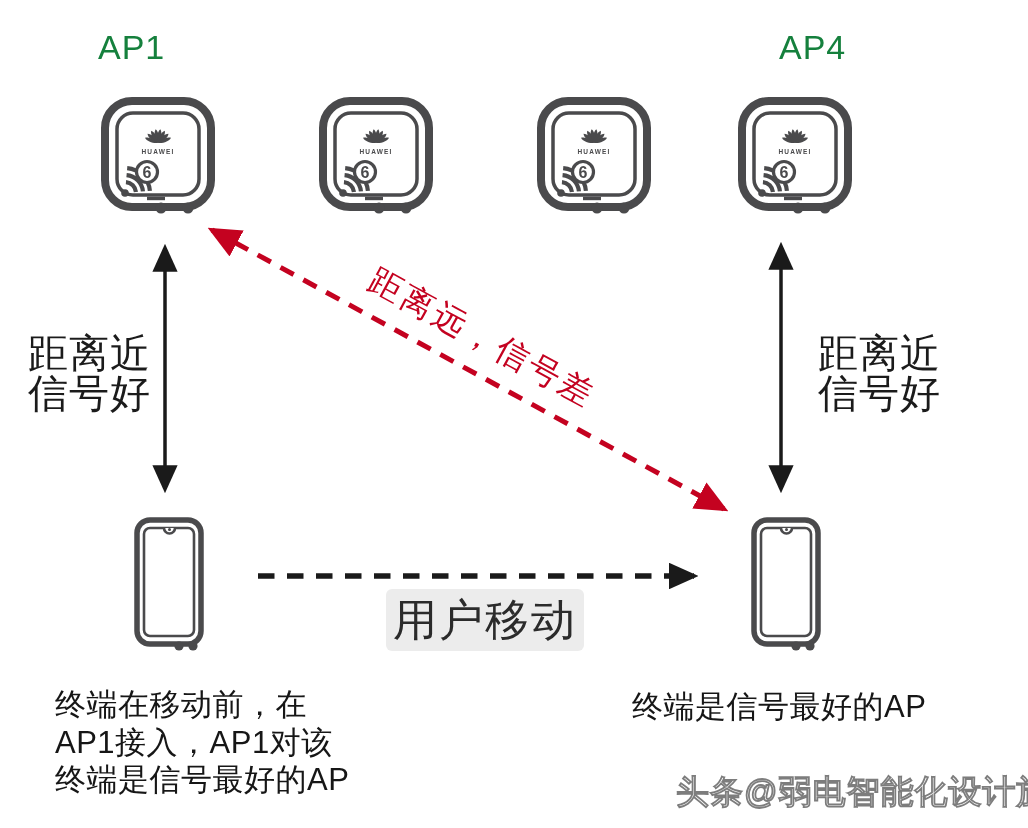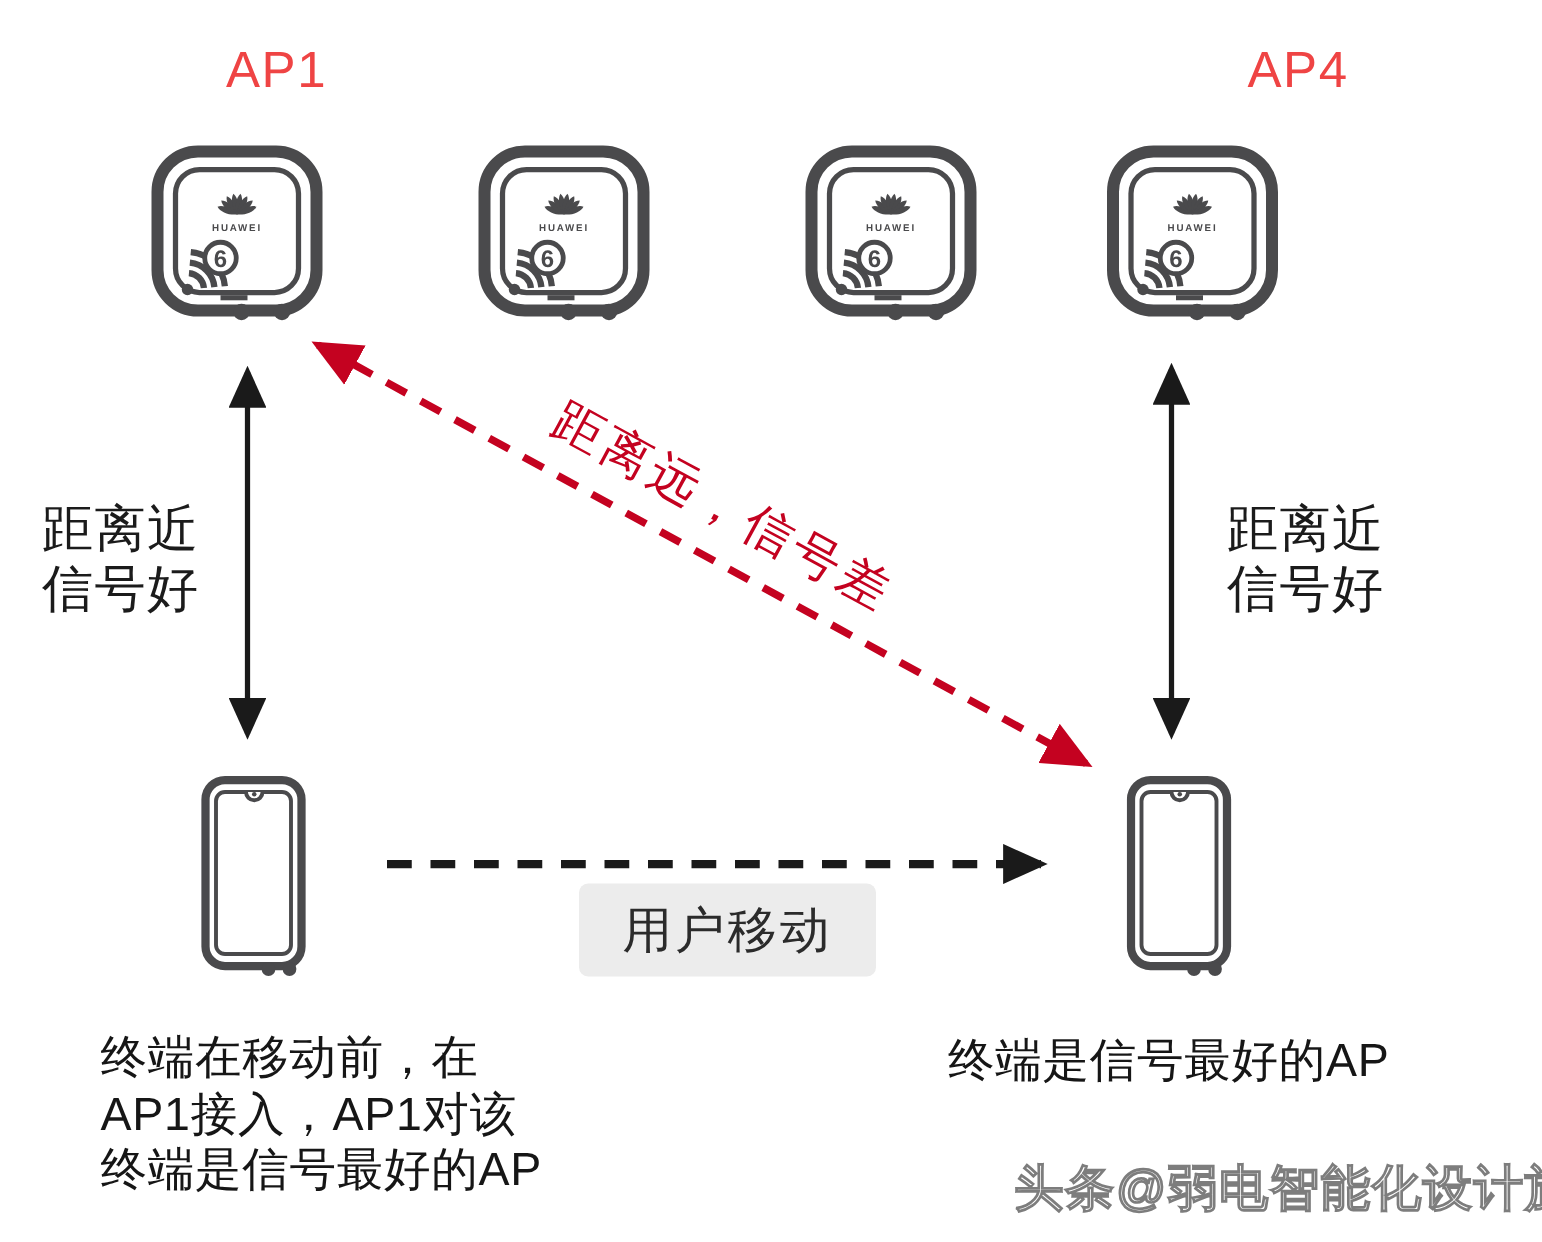--- a/index.html
+++ b/index.html
@@ -10,41 +10,41 @@
     width: 1028px;
     height: 828px;
     background: #ffffff;
     overflow: hidden;
   }
   
   .ap-label {
     position: absolute;
     top: 28px;
     width: 120px;
-    text-align: right;
+    text-align: left;
     font-size: 34px;
     font-weight: 400;
-    color: #ef4444;
+    color: #15803d;
     letter-spacing: 1px;
   }
   .ap-device { position: absolute; top: 96px; width: 118px; height: 124px; }
   .ap-device svg { display: block; }
   
   .phone { position: absolute; width: 72px; height: 138px; }
   
   .overlay {
     position: absolute;
     left: 0; top: 0;
     width: 1028px; height: 828px;
     pointer-events: none;
   }
   
   .near-label {
     position: absolute;
-    font-size: 34px;
+    font-size: 40px;
     line-height: 40px;
     color: #1b1b1b;
     letter-spacing: 1px;
     white-space: nowrap;
   }
   .far-label {
     position: absolute;
     left: 382px;
     top: 258px;
     font-size: 33px;
@@ -59,33 +59,33 @@
     position: absolute;
     left: 386px;
     top: 589px;
     width: 198px;
     height: 62px;
     background: #ececec;
     border-radius: 6px;
     display: flex;
     align-items: center;
     justify-content: center;
-    font-size: 33px;
+    font-size: 44px;
     color: #2b2b2b;
     letter-spacing: 2px;
   }
   .caption {
     position: absolute;
     font-size: 31px;
     line-height: 37.5px;
     color: #161616;
     letter-spacing: 0.5px;
     white-space: nowrap;
   }
-  .caption-before { left: 55px; top: 686px; margin-left: 12px; }
+  .caption-before { left: 55px; top: 686px; }
   .caption-after  { left: 632px; top: 688px; }
   .watermark {
     position: absolute;
     left: 676px;
     top: 770px;
     font-size: 33px;
     letter-spacing: 1px;
     color: #ffffff;
     -webkit-text-stroke: 1.8px #7d7d7d;
     white-space: nowrap;

